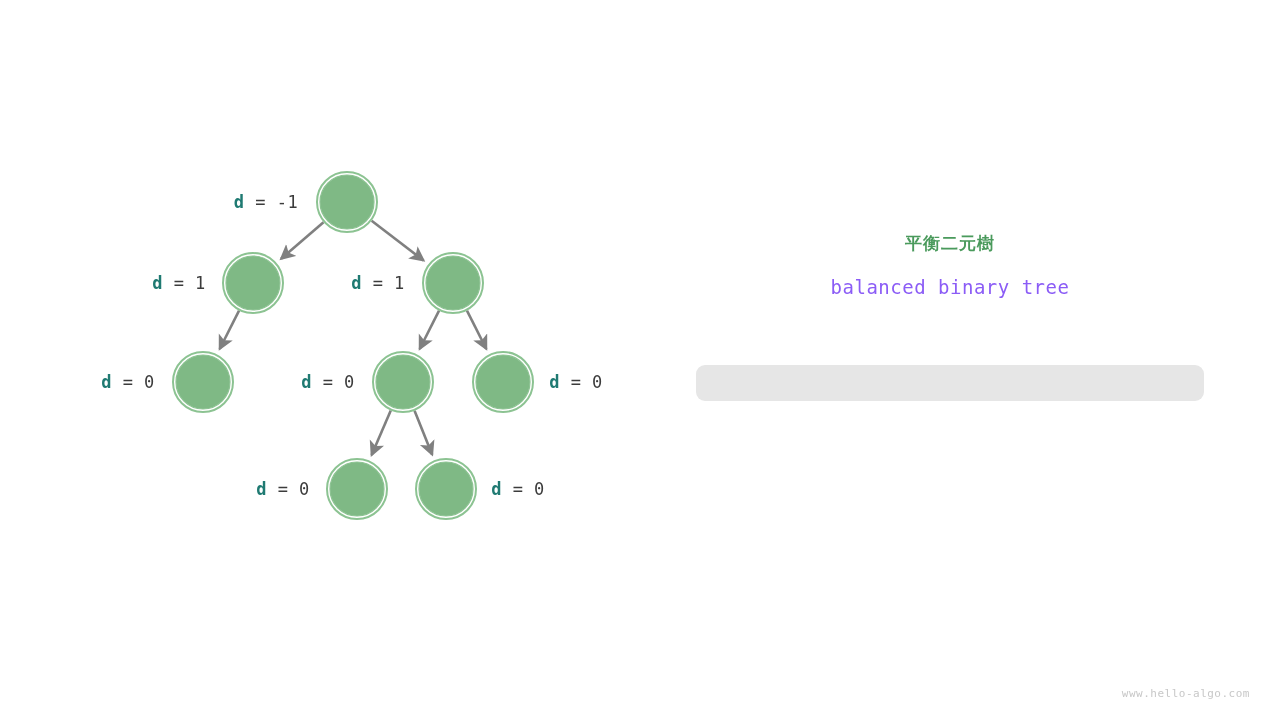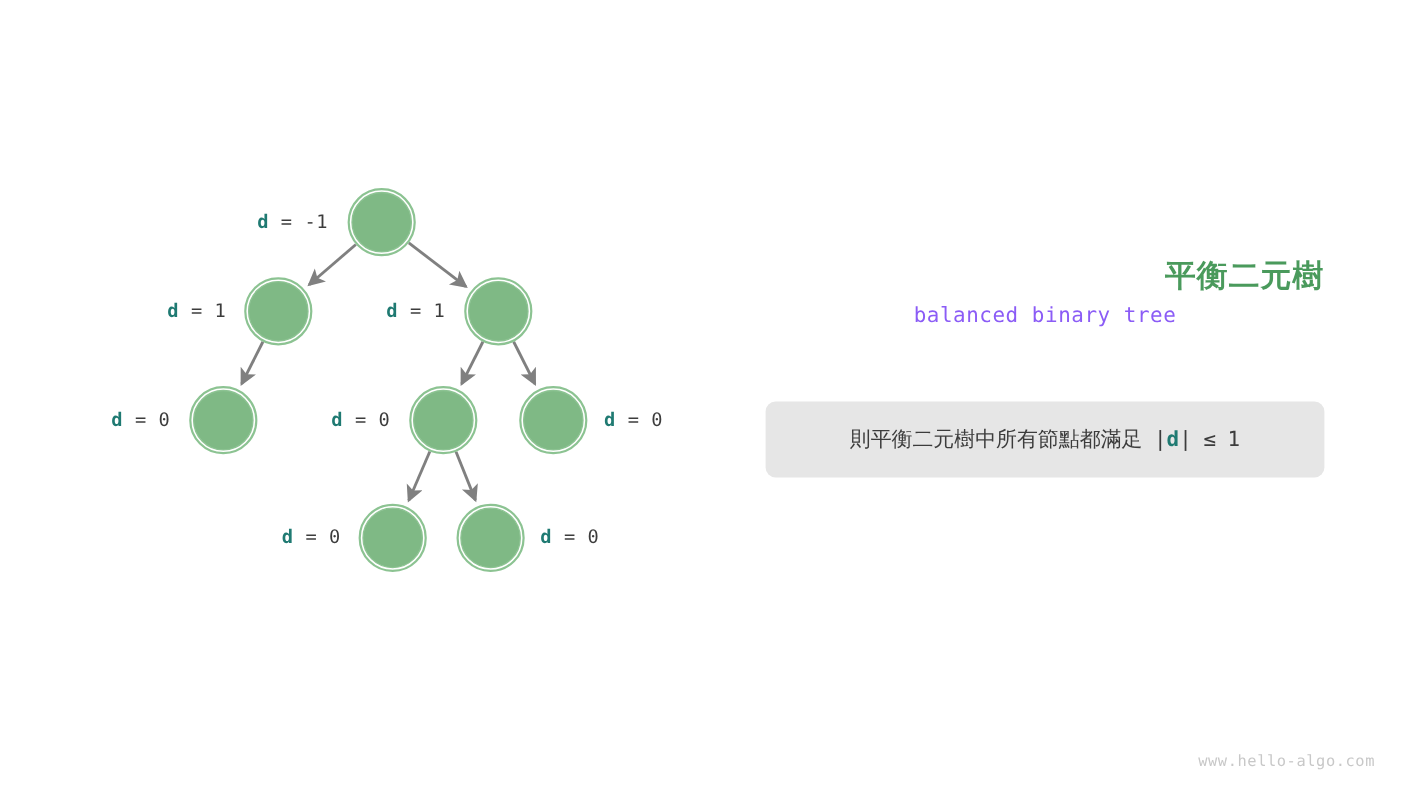--- a/index.html
+++ b/index.html
@@ -49,22 +49,22 @@
     left: 696px;
     top: 0;
     width: 508px;
     height: 720px;
   }
   #panel-title {
     position: absolute;
     top: 232px;
     left: 0;
     width: 100%;
-    text-align: right;
-    font-size: 28px;
+    text-align: center;
+    font-size: 17px;
     font-weight: bold;
     color: #4a9a5c;
     letter-spacing: 1px;
   }
   #panel-subtitle {
     position: absolute;
     top: 276px;
     left: 0;
     width: 100%;
     text-align: center;
@@ -100,21 +100,21 @@
   .def-line .mono {
     font-family: "DejaVu Sans Mono", "Liberation Mono", monospace;
   }
 
   
   #watermark {
     position: absolute;
     right: 30px;
     bottom: 20px;
     font-family: "DejaVu Sans Mono", "Liberation Mono", monospace;
-    font-size: 14px;
+    font-size: 11px;
     color: #c8c8c8;
     letter-spacing: 0.5px;
   }
 </style>
 </head>
 <body>
 
 <div id="tree-diagram">
   <svg id="tree-svg" width="660" height="720">
     <defs>
@@ -180,23 +180,17 @@
 
 <div id="info-panel">
 
   <div id="panel-title">平衡二元樹</div>
 
   <div id="panel-subtitle">balanced binary tree</div>
 
   <div id="definition-box">
 
 
-    <div class="def-line">
-      <span>則平衡二元樹中所有節點都滿足</span>&nbsp;
-      <span class="mono">|</span><span class="var">d</span><span class="mono">|</span>&nbsp;
-      <span class="mono">≤</span>&nbsp;
-      <span class="mono">1</span>
-    </div>
 
   </div>
 </div>
 
 <div id="watermark">www.hello-algo.com</div>
 
 </body></html>

